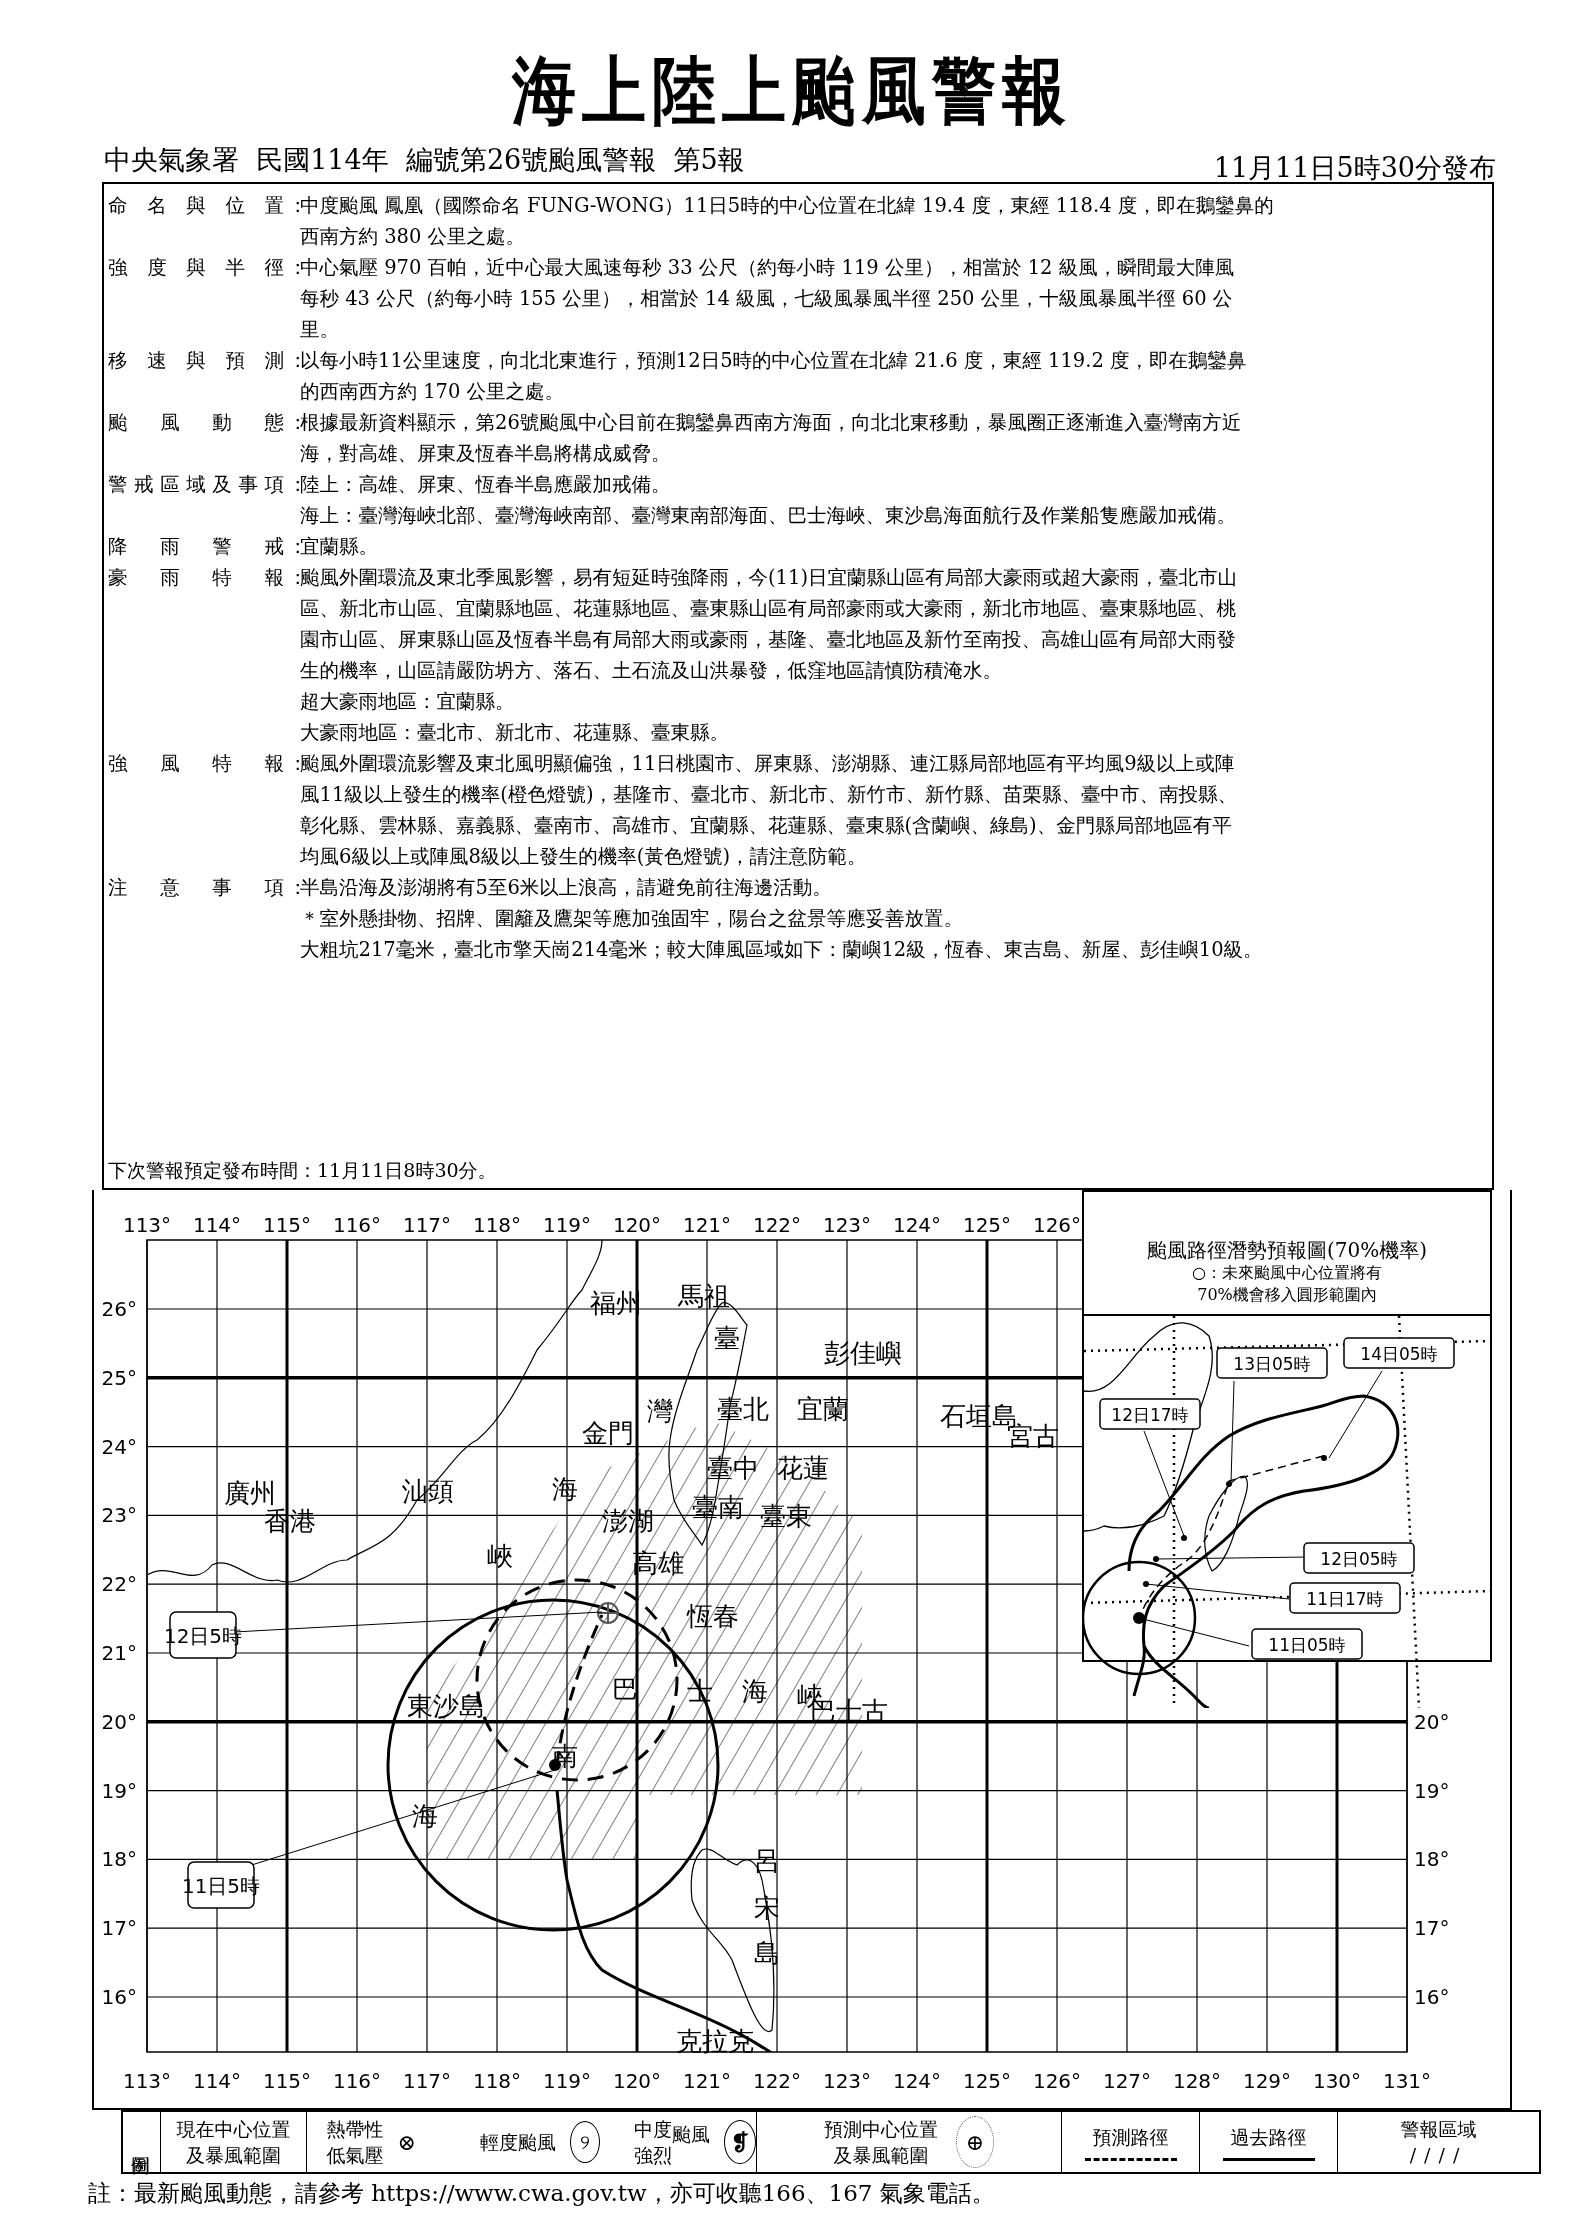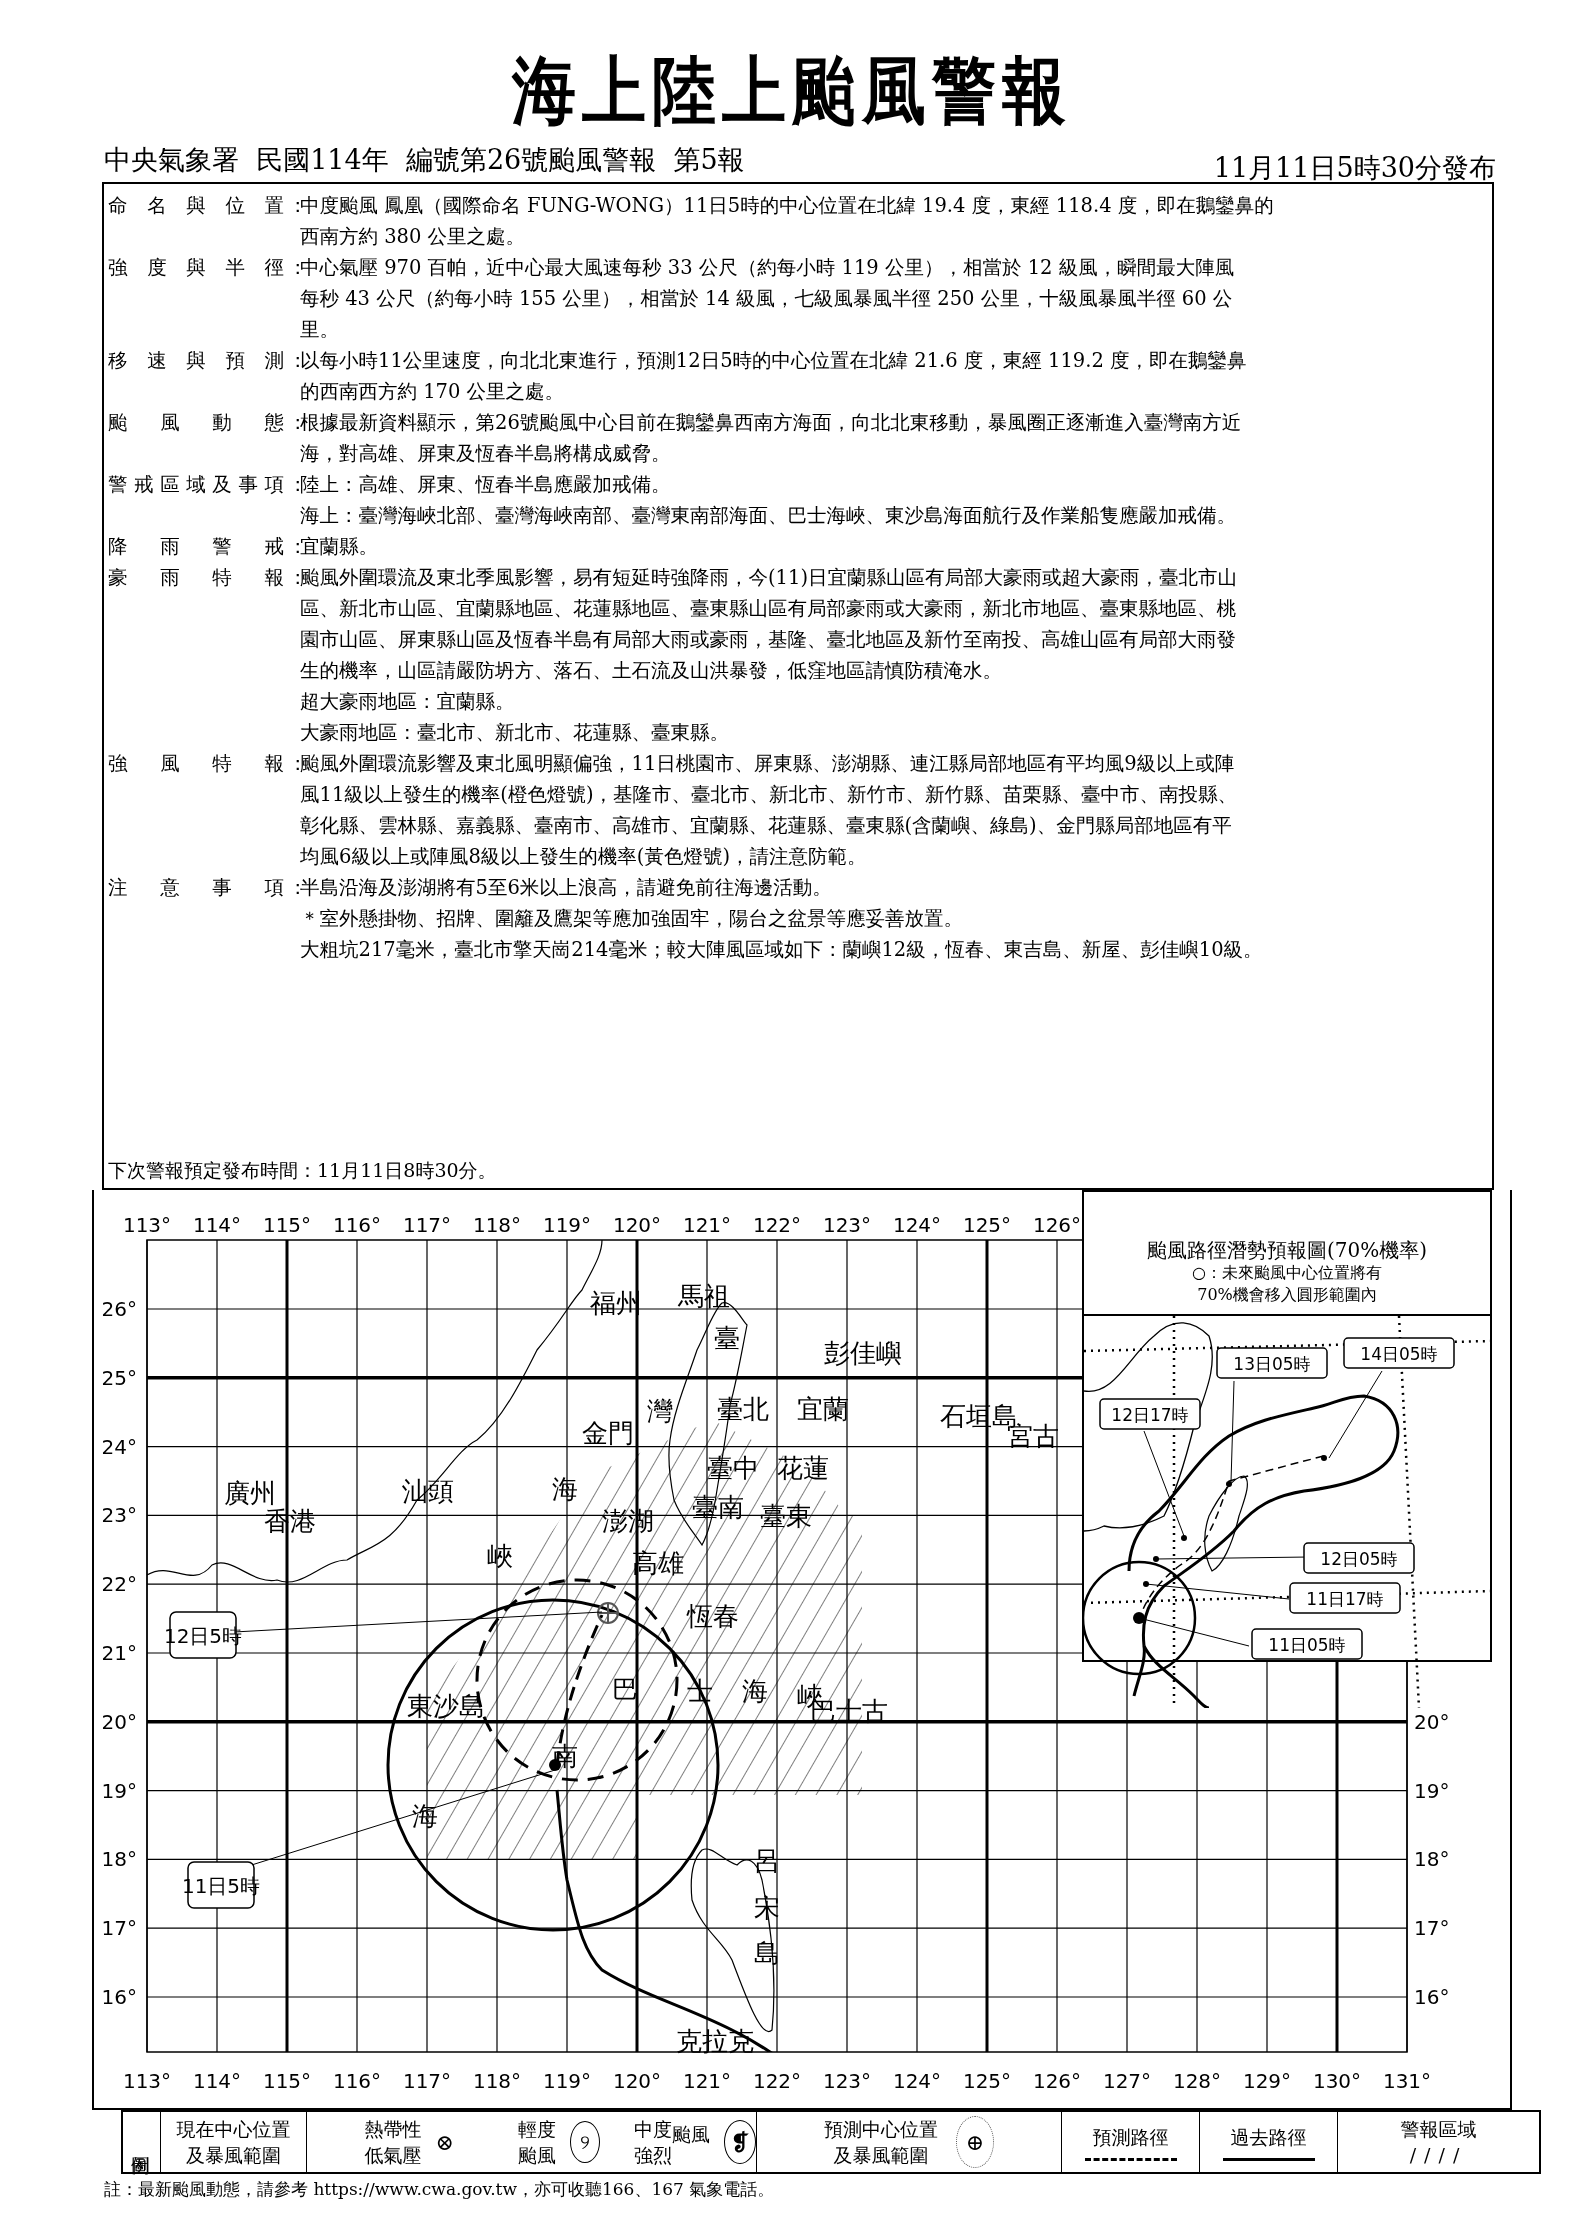--- a/index.html
+++ b/index.html
@@ -14,21 +14,21 @@
   .row .lbl span{display:inline-block;}
   .row .colon{position:absolute;left:184px;top:0;}
   .row .txt{position:absolute;left:196px;top:0;width:1180px;}
   .row .line{white-space:nowrap;height:31px;}
   .nextissue{position:absolute;left:4px;bottom:4px;font-size:19px;}
   .mapbox{position:absolute;left:92px;top:1190px;width:1420px;height:920px;border:2px solid #000;box-sizing:border-box;border-top:none;}
   svg text{font-family:"DejaVu Sans","Liberation Sans",sans-serif;}
   .legend{position:absolute;left:92px;top:2110px;width:1420px;height:64px;border:2px solid #000;box-sizing:border-box;font-size:19px;display:flex;margin-left:29px;}
   .legend .cell{border-right:1px solid #000;height:100%;box-sizing:border-box;display:flex;align-items:center;justify-content:center;position:relative;}
   .legend .cell:last-child{border-right:none;}
-  .footer{position:absolute;left:104px;top:2178px;font-size:17px;}
+  .footer{position:absolute;left:88px;top:2178px;font-size:23px;}
 </style>
 </head>
 <body>
 
 <div class="title">海上陸上颱風警報</div>
 
 <div class="subhdr">
   <span class="l"><span>中央氣象署</span>  <span>民國114年</span>  <span>編號第26號颱風警報</span>  <span>第5報</span></span>
   <span class="r">11月11日5時30分發布</span>
 </div>
@@ -399,21 +399,21 @@
   <div class="cell" style="width:146px;flex-direction:column;line-height:26px;">
     <span>現在中心位置</span>
     <span>及暴風範圍</span>
   </div>
   <div class="cell" style="width:450px;justify-content:flex-end;padding-left:12px;gap:14px;">
     <div style="display:flex;flex-direction:column;line-height:26px;">
       <span>熱帶性</span>
       <span>低氣壓</span>
     </div>
     <span style="font-size:22px;margin-right:50px;">⊗</span>
-    <div style="display:flex;flex-direction:column;line-height:26px;">
+    <div style="display:flex;line-height:26px;">
       <span>輕度</span>
       <span>颱風</span>
     </div>
     <span style="display:inline-flex;width:28px;height:40px;border:1.5px solid #000;border-radius:50%;align-items:center;justify-content:center;font-size:20px;margin-right:20px;">୨</span>
     <div style="display:flex;flex-direction:column;line-height:26px;">
       <span>中度</span>
       <span>強烈</span>
     </div>
     <span style="margin-left:-14px;margin-top:-14px;">颱風</span>
     <span style="display:inline-flex;width:30px;height:42px;border:1.5px solid #000;border-radius:50%;align-items:center;justify-content:center;font-size:22px;font-weight:bold;">❡</span>

